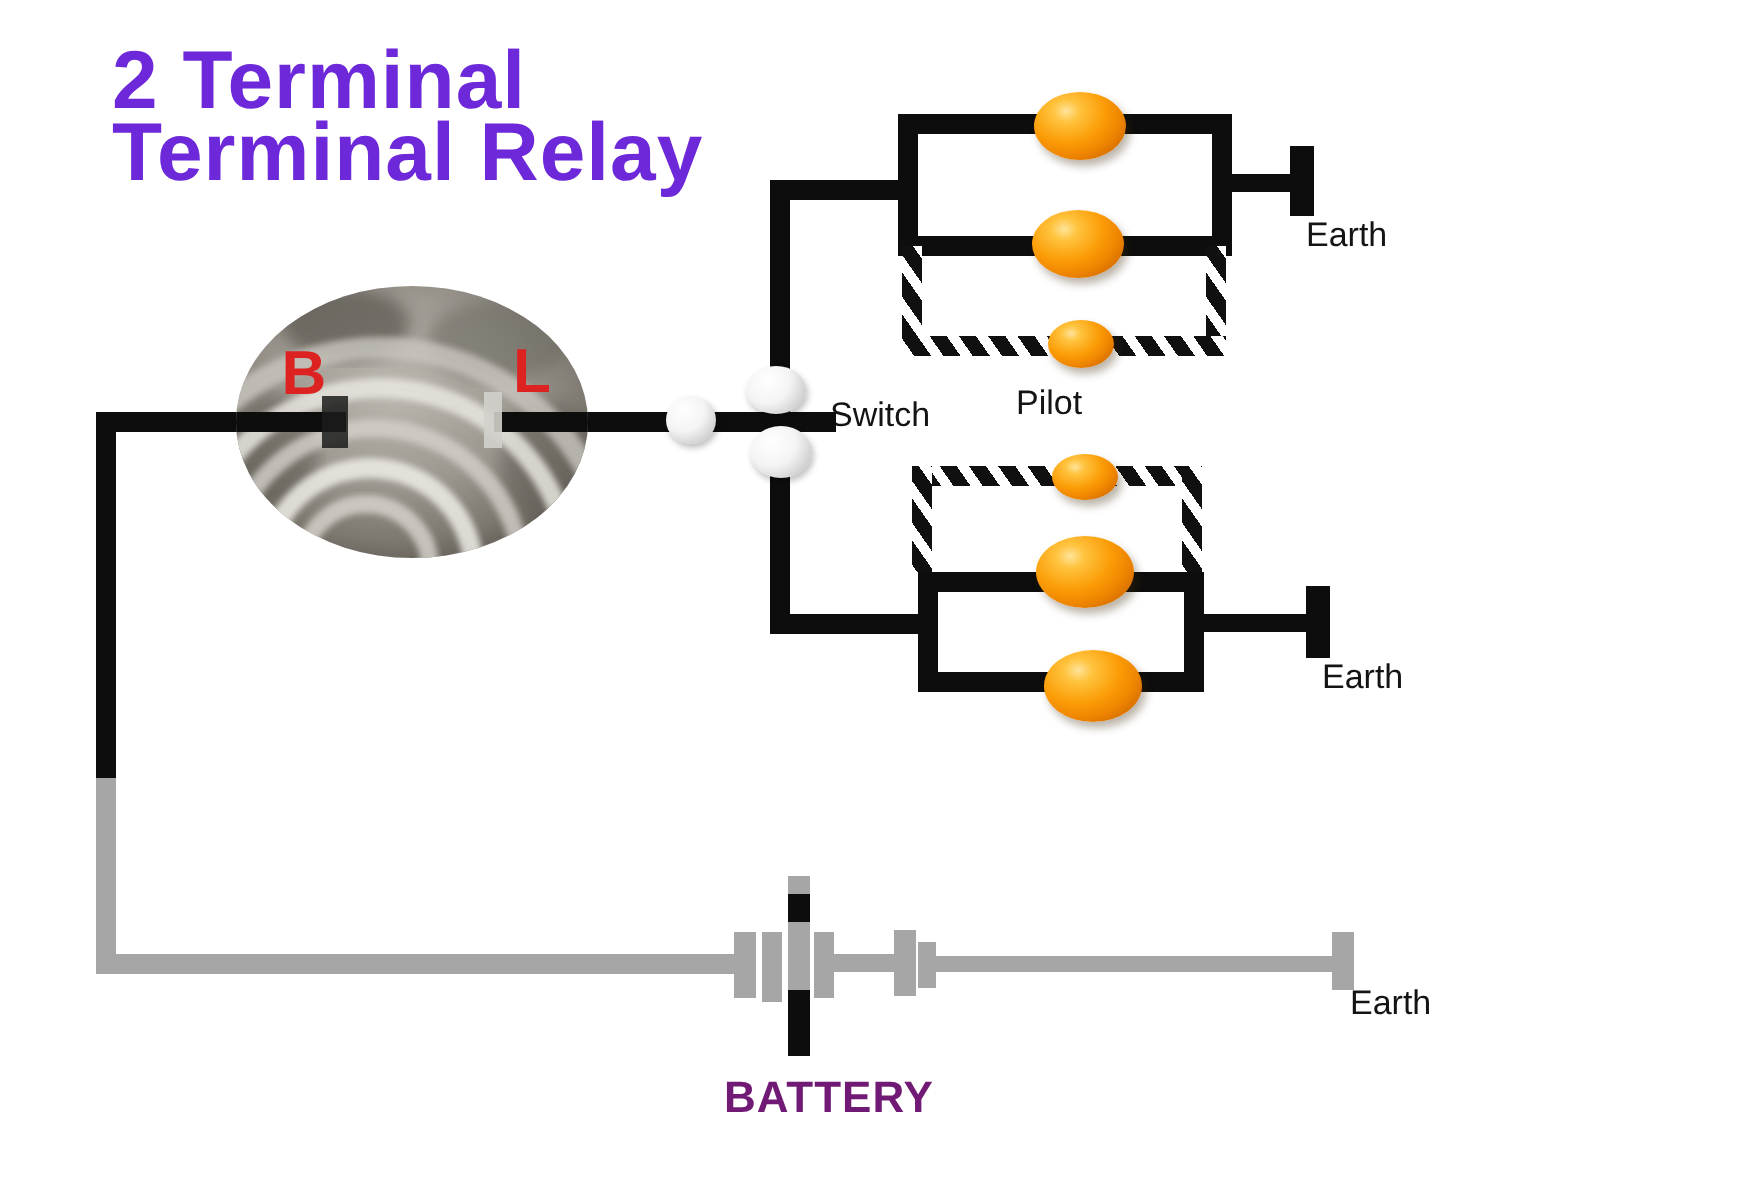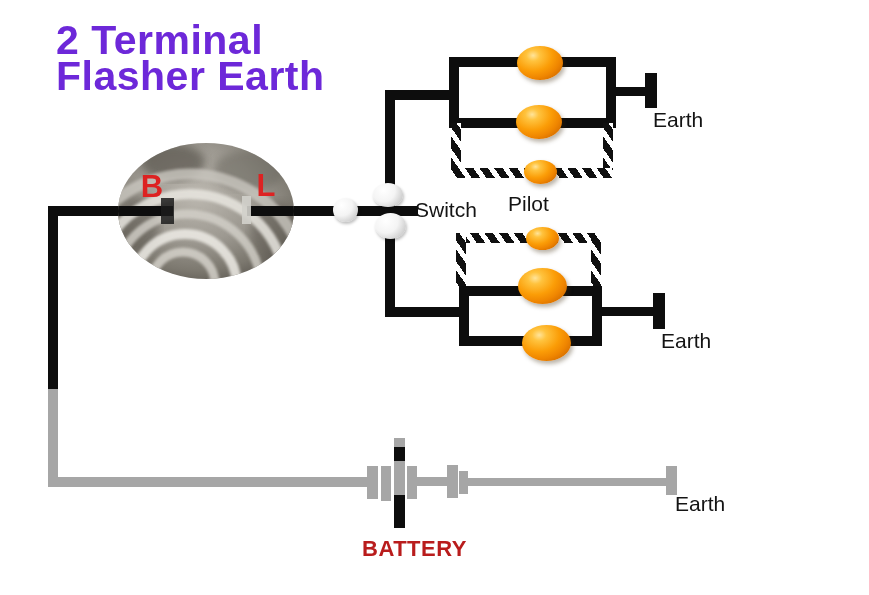--- a/index.html
+++ b/index.html
@@ -6,22 +6,22 @@
   #canvas{
     position:relative;width:869px;height:595px;background:var(--background,#fff);
     font-family:"Liberation Sans",sans-serif;overflow:hidden;
   }
   .abs{position:absolute;}
   
   .title{
     left:56px;top:22px;font-size:41px;line-height:36px;font-weight:bold;color:#6d28d9;
     letter-spacing:0.5px;white-space:nowrap;
   }
-  .lbl{font-size:21px;color:#141414;white-space:nowrap;}
-  .lbl-bold{font-size:22px;font-weight:bold;color:#b91c1c;letter-spacing:0.5px;white-space:nowrap;}
+  .lbl{font-size:17px;color:#141414;white-space:nowrap;}
+  .lbl-bold{font-size:22px;font-weight:bold;color:#701a75;letter-spacing:0.5px;white-space:nowrap;}
   
   .wire-b{background:var(--wire-black,#0d0d0d);}
   .wire-g{background:var(--wire-gray,#a6a6a6);}
   
   .solid-box{border:10px solid var(--wire-black,#0d0d0d);}
   .hatch{background:repeating-linear-gradient(55deg,#ffffff 0 5px,#101010 5px 12px);}
   
   .bulb{
     border-radius:50%;
     background:radial-gradient(ellipse at 35% 28%, #ffe49a 0%, #ffc33e 16%, #fb9d07 45%, var(--bulb-orange,#ef8500) 65%, #d06a00 85%, #9e4f00 100%);
@@ -35,21 +35,21 @@
   }
   .z1{z-index:1}.z2{z-index:2}.z3{z-index:3}
 </style>
 </head>
 <body>
 
 <div id="canvas">
 
   <div class="abs title">
     <div>2 Terminal</div>
-    <div>Flasher Earth</div>
+    <div>Terminal Relay</div>
   </div>
 
   <div class="abs wire-b z1" style="left:48px;top:206px;width:370px;height:10px"></div>
 
   <div class="abs wire-b z1" style="left:48px;top:206px;width:10px;height:183px"></div>
   <div class="abs wire-g z1" style="left:48px;top:389px;width:10px;height:97px"></div>
 
   <div class="abs wire-g z1" style="left:48px;top:477px;width:322px;height:10px"></div>
 
   <div class="abs wire-b z1" style="left:385px;top:94px;width:10px;height:219px"></div>

